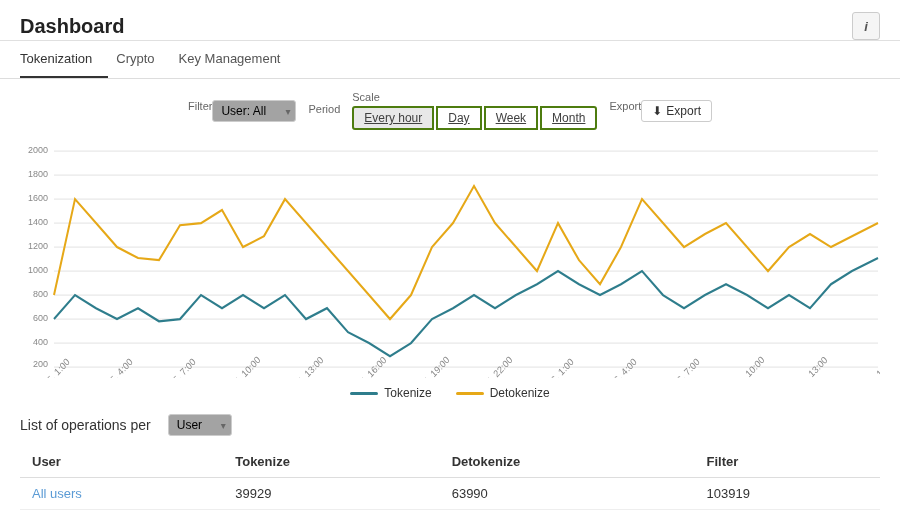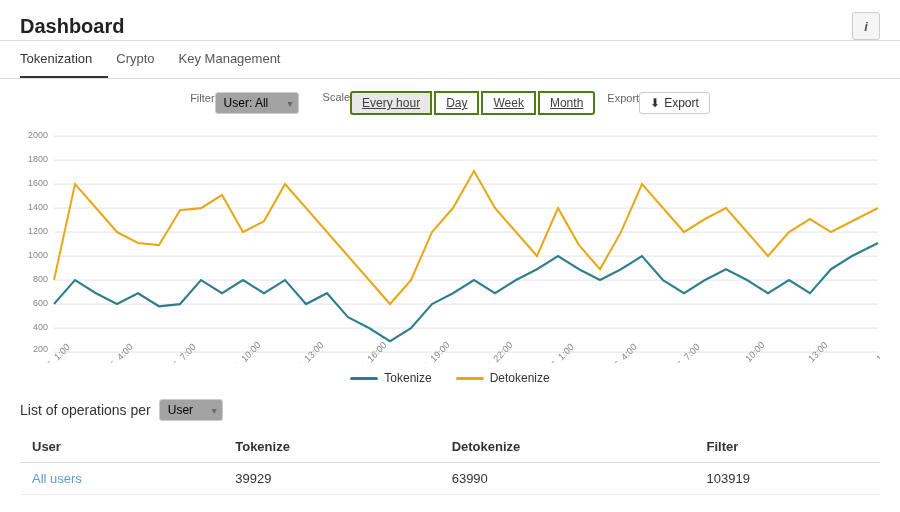--- a/index.html
+++ b/index.html
@@ -15,36 +15,36 @@
     
     .main { padding: 12px 20px; }
     
     .controls { display: flex; align-items: center; gap: 12px; margin-bottom: 8px; justify-content: center; }
     .control-group { display: flex; }
     .control-label { font-size: 11px; color: #666; margin-bottom: 3px; }
     .control-select { border: 1px solid #ccc; border-radius: 3px; padding: 3px 28px 3px 8px; font-size: 12px; background: #a3a3a3; appearance: none; -webkit-appearance: none; cursor: pointer; position: relative; }
     .select-wrapper { position: relative; display: inline-block; }
     .select-wrapper::after { content: '▾'; position: absolute; right: 6px; top: 50%; transform: translateY(-50%); font-size: 10px; pointer-events: none; color: #666; }
     
-    .scale-group { display: flex; flex-direction: row; }
+    .scale-group { display: flex; flex-direction: column; }
     .scale-buttons { display: flex; gap: 2px; }
     .scale-btn { border: 2px solid #4d7c0f; background: #fff; padding: 3px 10px; font-size: 12px; cursor: pointer; color: #404040; text-decoration: underline; }
     .scale-btn.active { background: #e8e8e8; font-weight: 500; }
     .scale-btn:first-child { border-radius: 3px 0 0 3px; }
     .scale-btn:last-child { border-radius: 0 3px 3px 0; }
     
     .export-btn { border: 1px solid #ccc; background: #fff; padding: 3px 10px; font-size: 12px; cursor: pointer; color: #333; border-radius: 3px; display: flex; align-items: center; gap: 4px; }
     
     .chart-area { position: relative; width: 100%; height: 240px; margin-bottom: 8px; text-align: center; }
     
     .chart-legend { display: flex; justify-content: center; gap: 24px; margin-bottom: 14px; font-size: 12px; }
     .legend-item { display: flex; align-items: center; gap: 6px; }
     .legend-line { width: 28px; height: 3px; border-radius: 2px; }
     
-    .list-header { display: flex; align-items: center; gap: 8px; margin-bottom: 10px; font-size: 14px; font-weight: 500; }
+    .list-header { display: flex; align-items: center; gap: 17px; margin-bottom: 10px; font-size: 14px; font-weight: 500; }
     
     .table { width: 100%; border-collapse: collapse; font-size: 13px; }
     .table thead tr { border-bottom: 1px solid #ddd; }
     .table th { text-align: left; padding: 8px 12px; font-weight: 600; color: #333; font-size: 13px; }
     .table td { padding: 8px 12px; border-bottom: 1px solid #eee; color: #333; }
     .table td.link { color: #5b9bd5; cursor: pointer; }
     
     svg.chart { width: 100%; height: 100%; }
   </style>
 </head>
@@ -66,20 +66,21 @@
   <div class="controls">
     <div class="control-group">
       <span class="control-label">Filter</span>
       <div class="select-wrapper">
         <select class="control-select">
           <option>User: All</option>
         </select>
       </div>
     </div>
     <div class="control-group">
+      <span class="control-label">Period</span>
     </div>
     <div class="scale-group">
       <span class="control-label">Scale</span>
       <div class="scale-buttons">
         <button class="scale-btn active">Every hour</button>
         <button class="scale-btn">Day</button>
         <button class="scale-btn">Week</button>
         <button class="scale-btn">Month</button>
       </div>
     </div>

